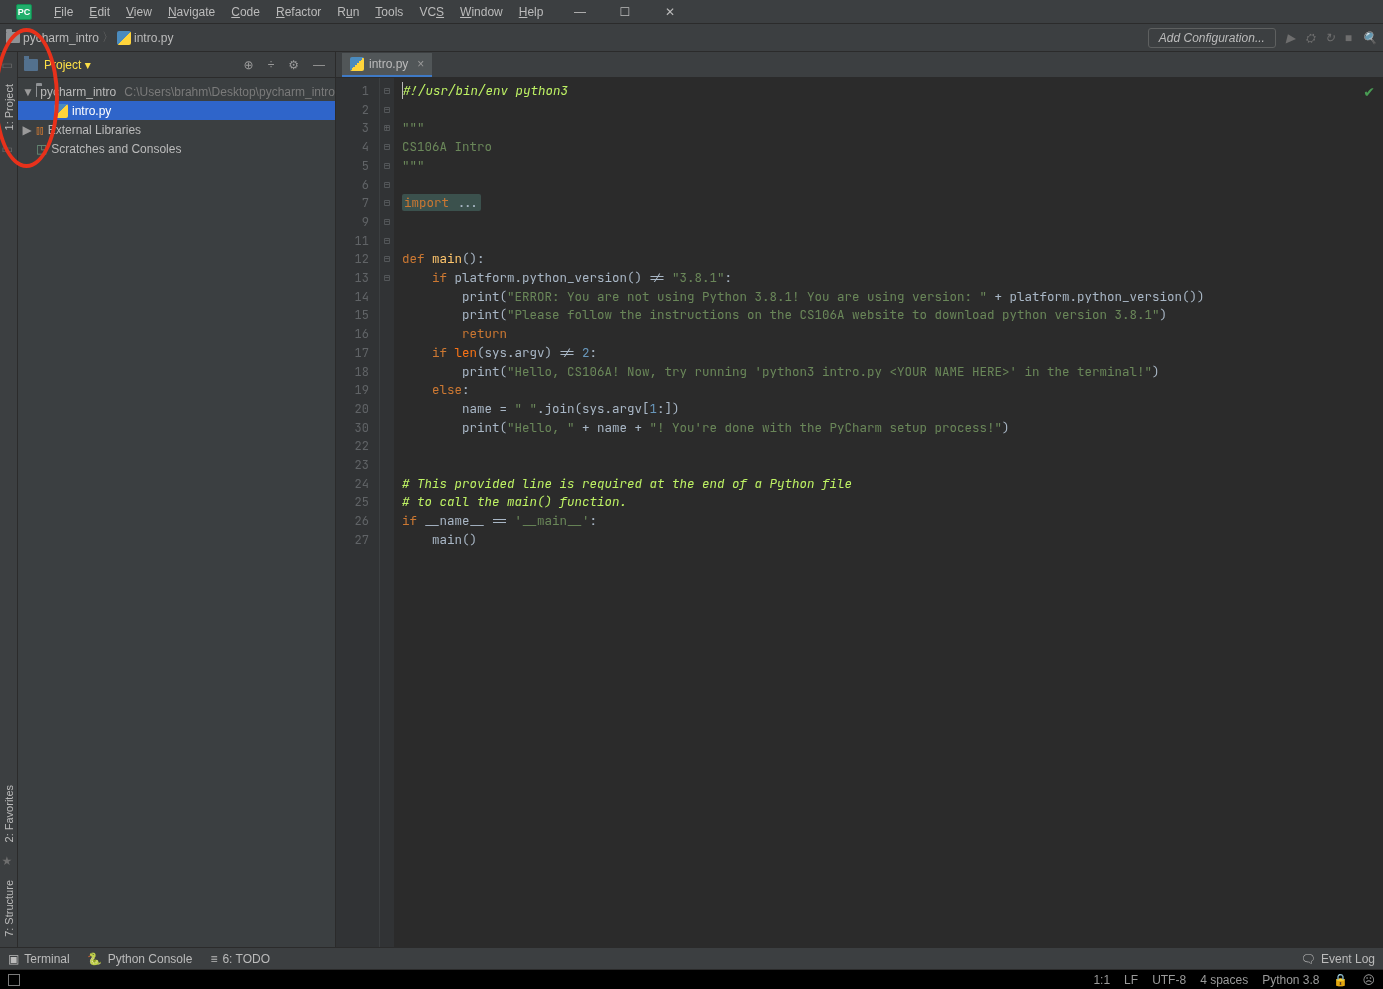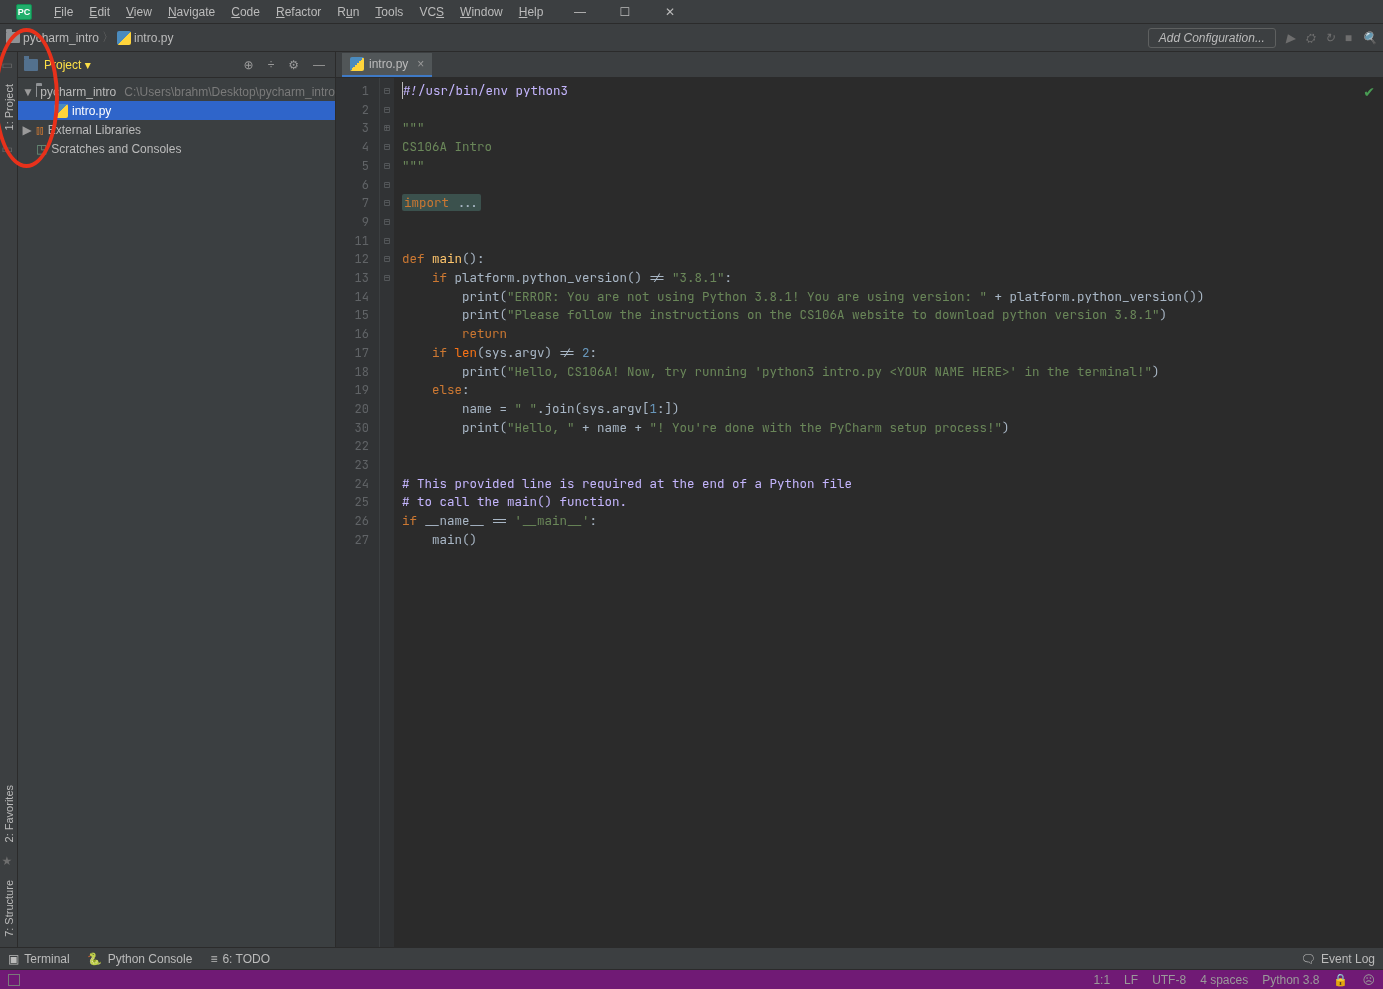--- a/index.html
+++ b/index.html
@@ -193,21 +193,21 @@
   font-family:"JetBrains Mono","Consolas",monospace;
   font-size:12.5px;
   line-height:18.7px;
   color:#a9b7c6;
   white-space:pre;
 }
 .kw { color:#cc7832; }
 .fn { color:#ffc66d; }
 .str { color:#6a8759; }
 .num { color:#6897bb; }
-.cmt { color:#c4b5fd; }
+.cmt { color:#bef264;font-style:italic; }
 .docstr { color:#6a8759; }
 .builtin { color:#f97316; }
 .folded { background:#3b514d; color:#a9b7c6; padding:0 2px; border-radius:2px; }
 .cursor { border-left:1px solid #bbbbbb; }
 .check {
   position:absolute; top:6px; right:8px;
   color:#499c54; font-size:14px;
 }
 .bottom-bar {
   position:absolute;
@@ -219,21 +219,21 @@
   padding:0 8px;
   gap:18px;
 }
 .bottom-bar .bt { display:flex; align-items:center; gap:5px; color:#bbbbbb; cursor:pointer; }
 .bottom-bar .right { margin-left:auto; }
 
 .statusbar {
   position:absolute;
   left:0; right:0; bottom:0;
   height:20px;
-  background:#701a75;
+  background:#000000;
   border-top:1px solid #2b2b2b;
   display:flex; align-items:center;
   padding:0 8px;
   color:#9a9a9a;
   gap:14px;
 }
 .statusbar .sq {
   width:12px;height:12px;border:1px solid #7a7a7a;
 }
 .statusbar .right { margin-left:auto; display:flex; gap:14px; align-items:center; }

